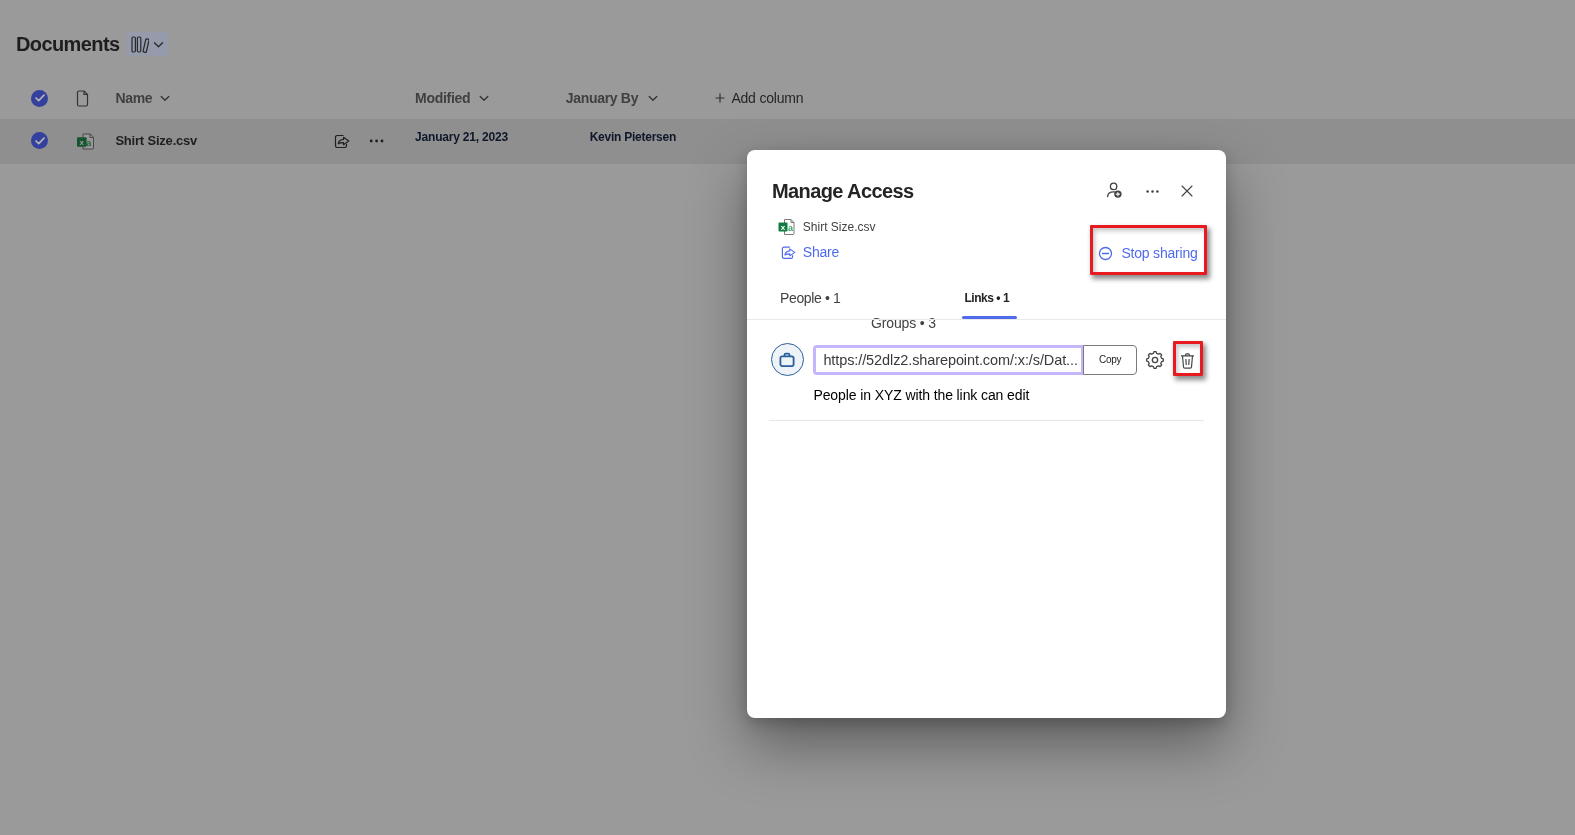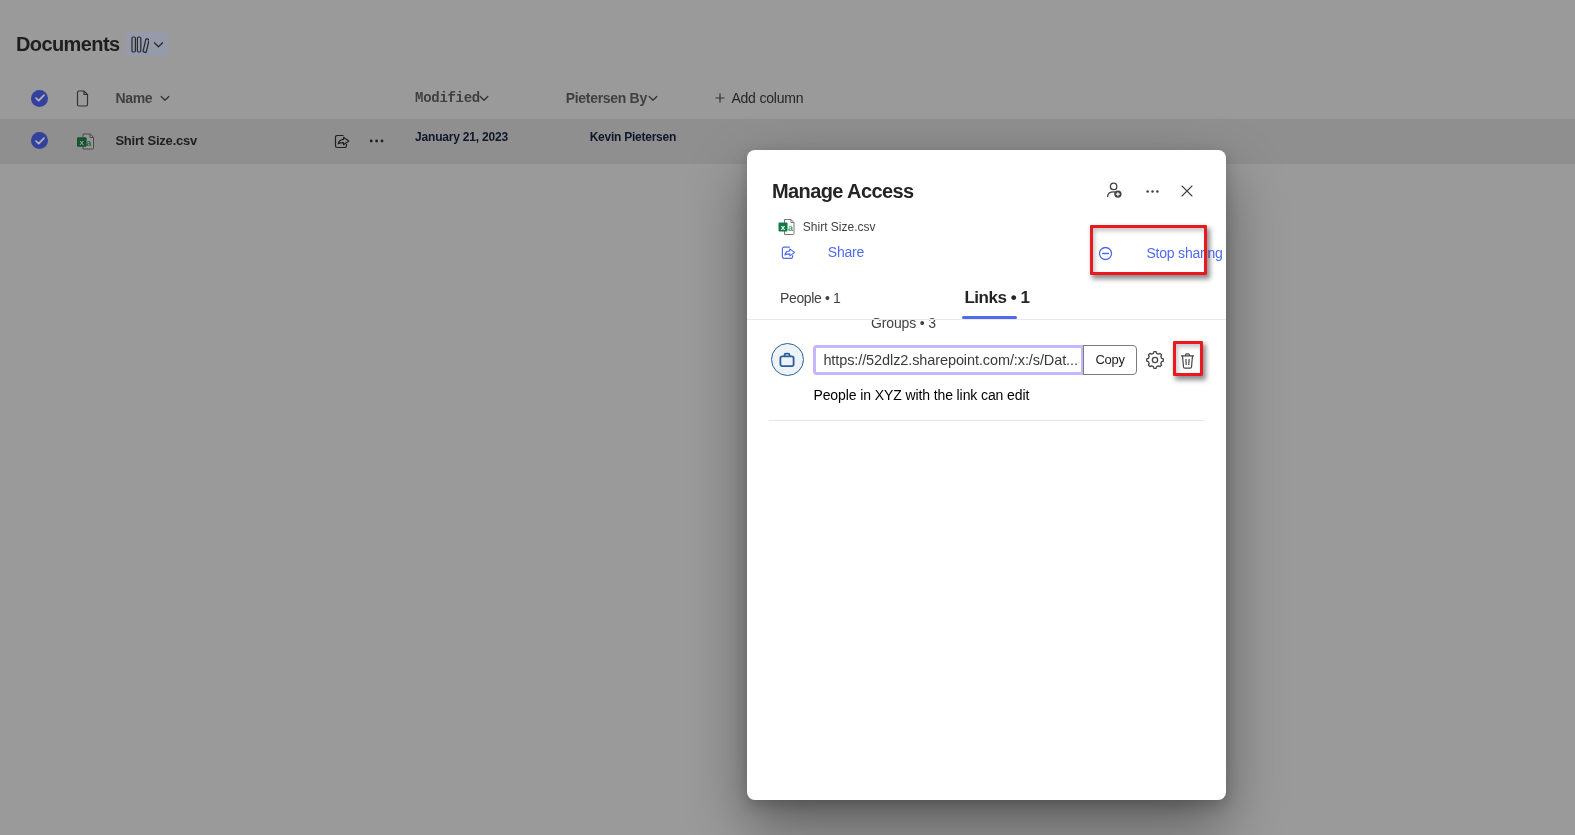--- a/index.html
+++ b/index.html
@@ -7,36 +7,36 @@
 body { background:#9a9a9a; font-family:"Liberation Sans", sans-serif; position:relative; }
 .abs { position:absolute; }
 
 #docTitle { left:16px; top:34px; font-size:20px; line-height:20px; font-weight:700; color:#1e1e1e; letter-spacing:-0.6px; }
 #libBtn { left:126px; top:32px; width:42px; height:24px; background:rgb(150,155,172); border-radius:4px; }
 .hdrTxt { font-size:14px; line-height:14px; font-weight:700; color:#404040; letter-spacing:-0.3px; }
 .rowTxt { font-size:13px; line-height:13px; color:#0f172a;font-weight:bold; }
 #selRow { left:0; top:118.5px; width:1575px; height:45px; background:rgb(143,143,143); }
 .ckc { width:17px; height:17px; border-radius:50%; background:#34409e; display:flex; align-items:center; justify-content:center; }
 
-#dlg { left:747px; top:150px; width:479px; height:650px; background:#fff; border-radius:8px;
+#dlg { left:747px; top:150px; width:479px; height:568px; background:#fff; border-radius:8px;
   box-shadow:0 26px 58px rgba(0,0,0,0.40), 0 5px 14px rgba(0,0,0,0.18); }
 #dlgTitle { left:25px; top:30.5px; font-size:20px; line-height:20px; font-weight:700; color:#242424; letter-spacing:-0.6px; }
 #fileTxt { left:55.8px; top:70.5px; font-size:12px; line-height:12px; color:#424242; }
-.blue { color:#4f6bed;margin-left:25px; }
+.blue { color:#4f6bed; }
 #shareTxt { left:55.8px; top:94.8px; font-size:14px; line-height:14px; letter-spacing:-0.2px; }
 #stopTxt { left:374.4px; top:95.9px; font-size:14px; line-height:14px; letter-spacing:-0.2px; }
 .tab { top:140.8px; font-size:14px; line-height:14px; color:#424242; letter-spacing:-0.3px; }
 #tab1 { left:33px; }
 #tab2 { left:124px; }
 #tab3 { left:217.4px; font-weight:700; color:#242424; }
 #tabLine { left:215.3px; top:165.8px; width:55px; height:3px; background:#4f6bed; border-radius:2px; }
 #div1 { left:0; top:169px; width:479px; height:1px; background:#e9e9e9; }
 #linkCircle { left:23.5px; top:193px; width:33px; height:33px; border-radius:50%; border:1.6px solid #2b5f9b; background:#eef3f8; display:flex; align-items:center; justify-content:center; }
 #urlBox { left:66.4px; top:194.6px; width:271px; height:30.6px; border:3px solid #c4b5fd; border-radius:4px 0 0 4px; display:flex; align-items:center; padding-left:7px; font-size:14.5px; color:#3b3a39; letter-spacing:-0.1px; white-space:nowrap; overflow:hidden; }
-#copyBtn { left:336.4px; top:194.6px; width:53.4px; height:30.6px; border:1px solid #7d7b78; border-radius:0 4px 4px 0; display:flex; align-items:center; justify-content:center; font-size:13px; color:#242424; letter-spacing:-0.3px; }
+#copyBtn { left:336.4px; top:194.6px; width:53.4px; height:30.6px; border:1px solid #7d7b78; border-radius:0 4px 4px 0; display:flex; align-items:center; justify-content:center; font-size:10px; color:#242424; letter-spacing:-0.3px; }
 #permTxt { left:66.4px; top:238.2px; font-size:14px; line-height:14px; color:#000000; letter-spacing:-0.1px; }
 #div2 { left:22px; top:269.7px; width:435px; height:1px; background:#e6e6e6; }
 .redbox { border:3px solid #e8191f; border-radius:1px; box-shadow:2.5px 3.5px 5px rgba(0,0,0,0.45), inset 2px 3px 4px rgba(0,0,0,0.22); }
 #red1 { left:342.5px; top:74.8px; width:117.2px; height:50px; }
 #red2 { left:425.9px; top:190.9px; width:30.2px; height:34.8px; }
 </style>
 </head>
 <body>
 
 <div class="abs" id="docTitle">Documents</div>
@@ -57,25 +57,25 @@
     </svg>
 </div>
 <svg class="abs" style="left:76px; top:89.5px;" width="13" height="17" viewBox="0 0 13 17">
   <path d="M1.5 2.5 a1.5 1.5 0 0 1 1.5 -1.5 h5 l3.5 3.5 v10 a1.5 1.5 0 0 1 -1.5 1.5 h-7 a1.5 1.5 0 0 1 -1.5 -1.5 z" fill="none" stroke="#333" stroke-width="1.2"></path>
   <path d="M8 1.2 v3.3 h3.4" fill="none" stroke="#333" stroke-width="1.2"></path>
 </svg>
 <div class="abs hdrTxt" style="left:115.4px; top:90.7px;">Name</div>
 <svg class="abs" style="left:160px; top:94.5px;" width="10" height="7" viewBox="0 0 10 7">
     <path d="M1.2 1.5 L5 5.3 L8.8 1.5" fill="none" stroke="#333" stroke-width="1.3" stroke-linecap="round" stroke-linejoin="round"></path>
   </svg>
-<div class="abs hdrTxt" style="left:415.1px; top:90.7px;font-family:Liberation Mono, monospace;">Modified</div>
+<div class="abs hdrTxt" style="left:415.1px; top:90.7px;">Modified</div>
 <svg class="abs" style="left:478.6px; top:94.5px;" width="10" height="7" viewBox="0 0 10 7">
     <path d="M1.2 1.5 L5 5.3 L8.8 1.5" fill="none" stroke="#333" stroke-width="1.3" stroke-linecap="round" stroke-linejoin="round"></path>
   </svg>
-<div class="abs hdrTxt" style="left:565.7px; top:90.7px;">Pietersen By</div>
+<div class="abs hdrTxt" style="left:565.7px; top:90.7px;">January By</div>
 <svg class="abs" style="left:648px; top:94.5px;" width="10" height="7" viewBox="0 0 10 7">
     <path d="M1.2 1.5 L5 5.3 L8.8 1.5" fill="none" stroke="#333" stroke-width="1.3" stroke-linecap="round" stroke-linejoin="round"></path>
   </svg>
 <svg class="abs" style="left:714.5px; top:93px;" width="10" height="10" viewBox="0 0 10 10">
     <path d="M5 0.5 V9.5 M0.5 5 H9.5" stroke="#333" stroke-width="1.2"></path>
   </svg>
 <div class="abs" style="left:731.4px; top:90.7px; font-size:14px; line-height:14px; color:#262626; letter-spacing:-0.2px;">Add column</div>
 
 <div class="abs" id="selRow"></div>
 <div class="abs ckc" style="left:31px; top:132px;">
@@ -137,21 +137,21 @@
   <div class="abs blue" id="shareTxt">Share</div>
 
   <svg class="abs" style="left:351px; top:96px;" width="15" height="15" viewBox="0 0 15 15">
     <circle cx="7.5" cy="7.5" r="6.0" fill="none" stroke="#4f6bed" stroke-width="1.3"></circle>
     <path d="M4.5 7.5 h6" stroke="#4f6bed" stroke-width="1.3" stroke-linecap="round"></path>
   </svg>
   <div class="abs blue" id="stopTxt">Stop sharing</div>
 
   <div class="abs tab" id="tab1" style="letter-spacing:-0.35px;">People • 1</div>
   <div class="abs tab" id="tab2" style="letter-spacing:-0.15px;margin-top:25px;">Groups • 3</div>
-  <div class="abs tab" id="tab3" style="letter-spacing:-0.45px; font-size:17px;">Links • 1</div>
+  <div class="abs tab" id="tab3" style="letter-spacing:-0.45px; font-size:12px;">Links • 1</div>
   <div class="abs" id="tabLine"></div>
   <div class="abs" id="div1"></div>
 
   <div class="abs" id="linkCircle">
     <svg width="16" height="15" viewBox="0 0 16 15">
       <rect x="1.4" y="4.3" width="13.2" height="9.8" rx="1.8" fill="none" stroke="#2b5f9b" stroke-width="1.8"></rect>
       <path d="M5.5 4.1 V3 a1.4 1.4 0 0 1 1.4 -1.4 h2.2 a1.4 1.4 0 0 1 1.4 1.4 v1.1" fill="none" stroke="#2b5f9b" stroke-width="1.8"></path>
     </svg>
   </div>
   <div class="abs" id="urlBox">https://52dlz2.sharepoint.com/:x:/s/Dat...</div>

